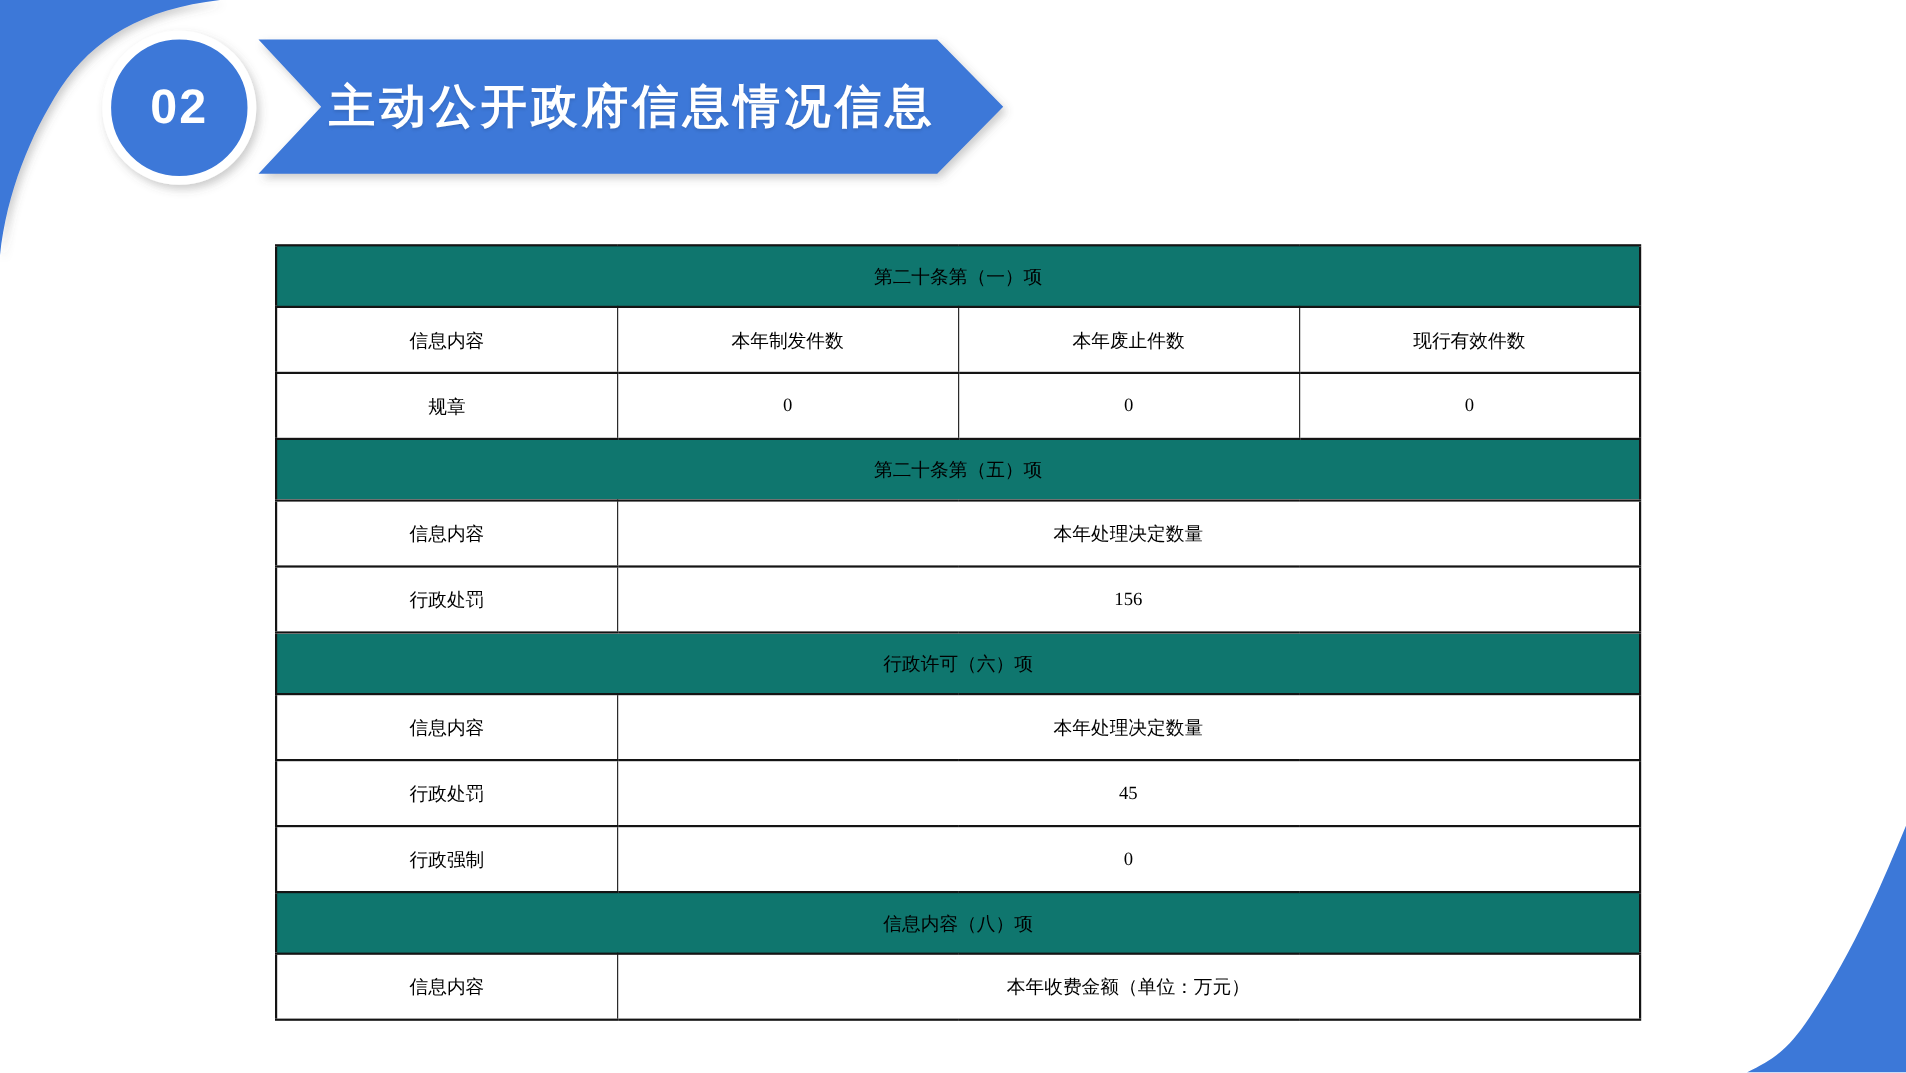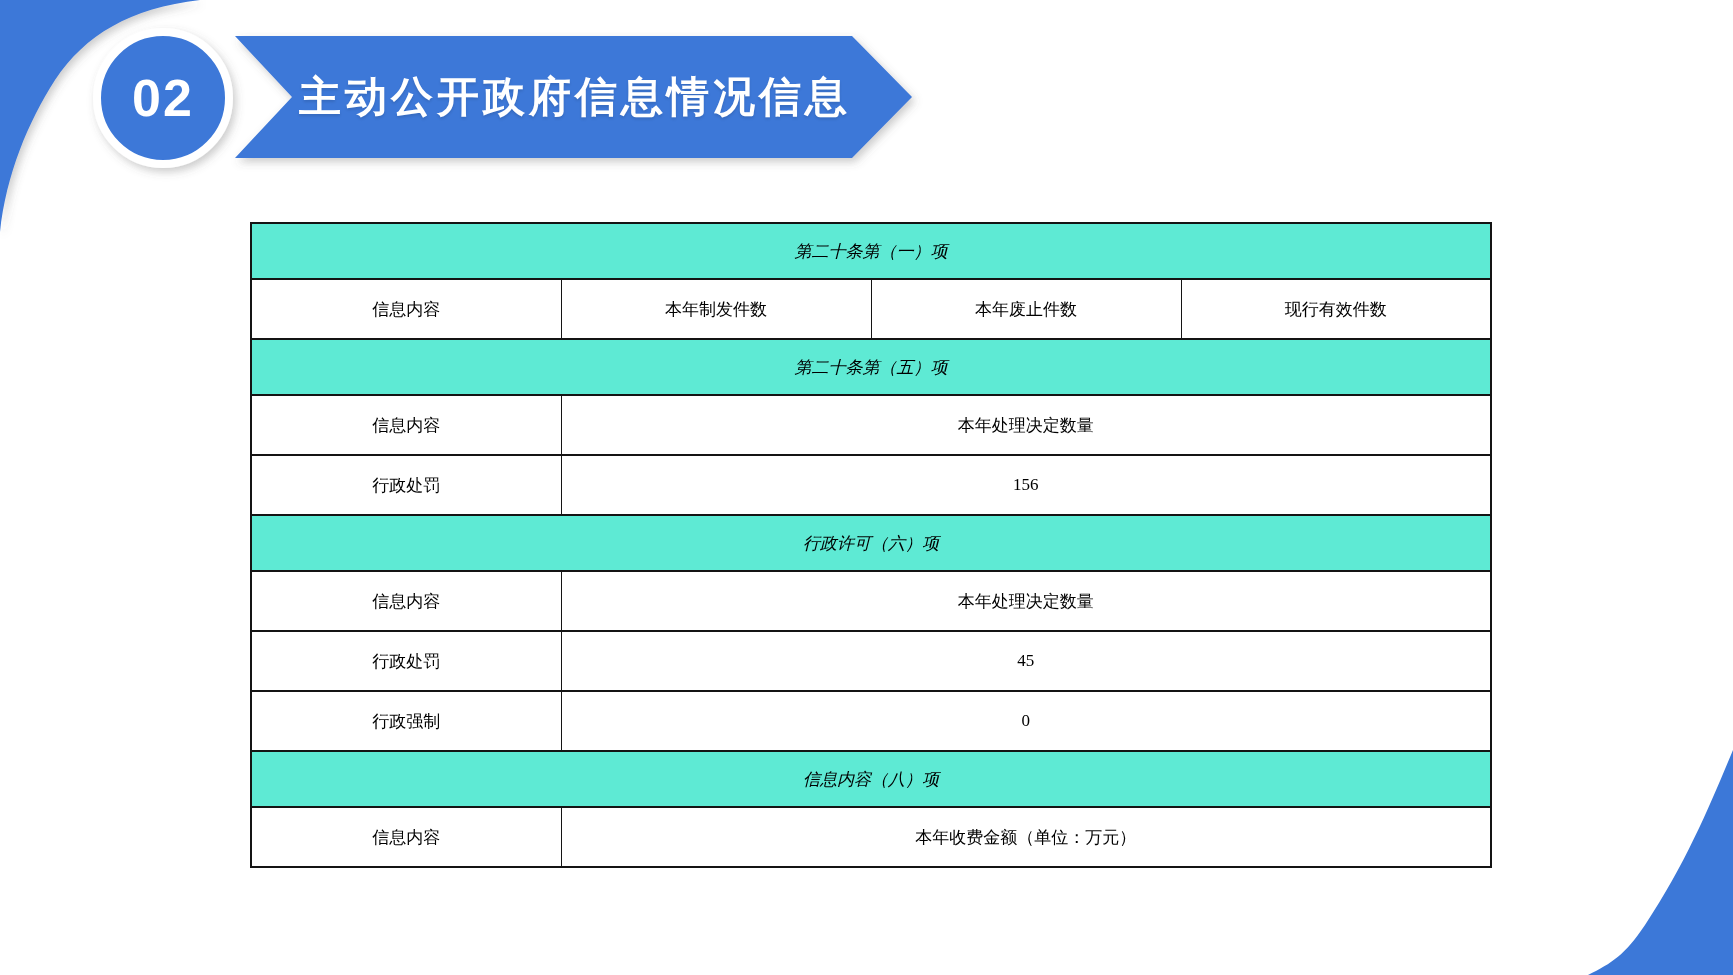--- a/index.html
+++ b/index.html
@@ -6,40 +6,40 @@
   body{
     width:1733px;height:975px;position:relative;overflow:hidden;
     font-family:"Liberation Sans",sans-serif;color:#000;
   }
   .decor-svg{
     position:absolute;left:0;top:0;width:1733px;height:975px;pointer-events:none;
   }
   .slide-num{
     position:absolute;left:96px;top:31px;width:134px;height:134px;
     display:flex;align-items:center;justify-content:center;
-    color:#fff;font-size:52px;font-weight:bold;letter-spacing:2px;
+    color:#fff;font-size:44px;font-weight:bold;letter-spacing:2px;
   }
   .banner-title{
     position:absolute;left:295px;top:36px;width:560px;height:122px;
     display:flex;align-items:center;justify-content:center;
     color:#fff;font-size:42px;font-weight:bold;letter-spacing:4px;
     white-space:nowrap;text-shadow:0 2px 3px rgba(0,0,0,0.12);
   }
   .tbl-wrap{position:absolute;left:250px;top:222px;width:1242px;}
   table{
     width:100%;border-collapse:collapse;table-layout:fixed;
     border:2px solid #141414;
   }
   td{
     border:1px solid #141414;border-top-width:2px;border-bottom-width:2px;
     text-align:center;vertical-align:middle;
     font-size:17px;color:#000;padding:2px 8px;height:54px;
     overflow:hidden;
   }
-  tr.sec td{background:#5eead4;height:50px;font-style:italic;}
+  tr.sec td{background:#0f766e;height:50px;}
   td.num{font-family:"Liberation Serif",serif;}
 </style>
 </head>
 <body>
 
 <svg class="decor-svg" viewBox="0 0 1733 975" aria-hidden="true">
   <defs>
     <filter id="soft" x="-20%" y="-20%" width="140%" height="140%">
       <feDropShadow dx="3" dy="4" stdDeviation="4" flood-color="#555555" flood-opacity="0.30"></feDropShadow>
     </filter>
@@ -64,20 +64,26 @@
     <tbody>
 
       <tr class="sec">
         <td colspan="4">第二十条第（一）项</td>
       </tr>
       <tr>
         <td>信息内容</td>
         <td>本年制发件数</td>
         <td>本年废止件数</td>
         <td>现行有效件数</td>
+      </tr>
+      <tr>
+        <td>规章</td>
+        <td class="num">0</td>
+        <td class="num">0</td>
+        <td class="num">0</td>
       </tr>
 
       <tr class="sec">
         <td colspan="4">第二十条第（五）项</td>
       </tr>
       <tr>
         <td>信息内容</td>
         <td colspan="3">本年处理决定数量</td>
       </tr>
       <tr>

